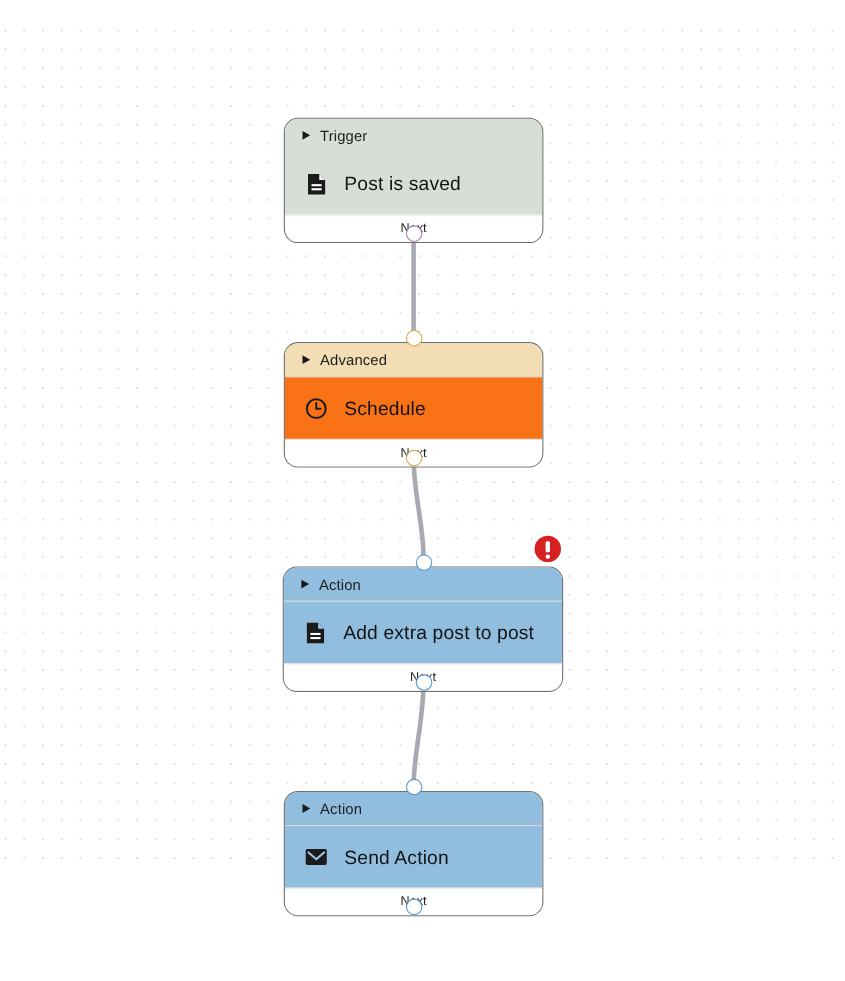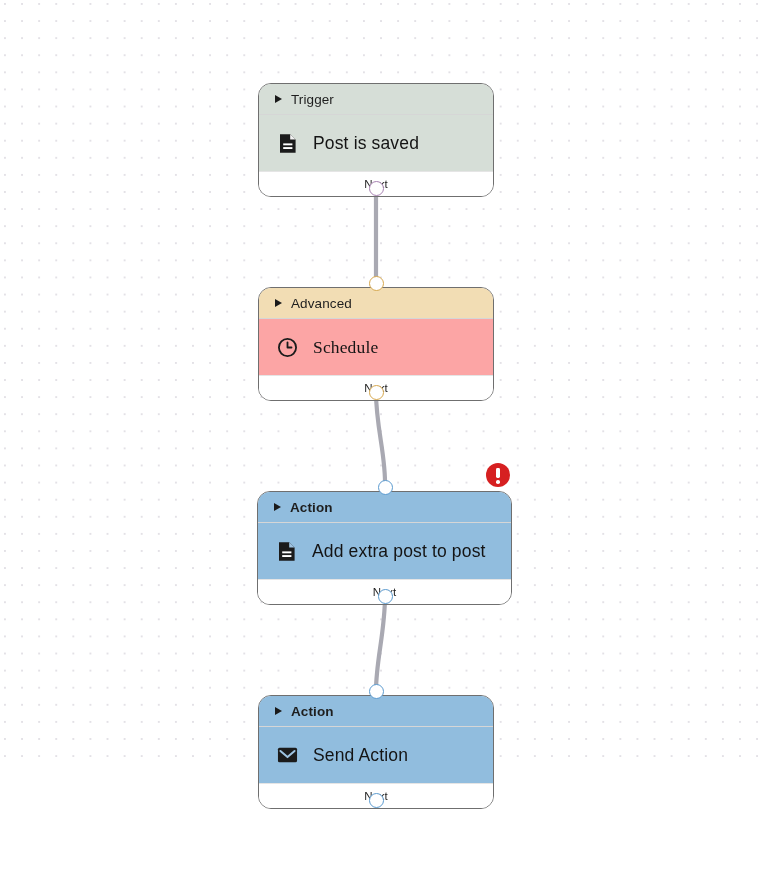--- a/index.html
+++ b/index.html
@@ -19,20 +19,21 @@
   
   #canvas {
     position: relative;
     width: 768px;
     height: 770px;
     background-color: #ffffff;
     background-image:
       radial-gradient(circle at 1px 1px, #e3e1e6 1.1px, transparent 1.2px);
     background-size: 17.1px 17.1px;
     background-position: 4px 3px;
+    margin-top: 24px;
   }
 
   
   #edges {
     position: absolute;
     left: 0;
     top: 0;
     width: 768px;
     height: 892px;
     pointer-events: none;
@@ -101,23 +102,23 @@
     font-size: 11.5px;
     color: #1f1f1f;
     border-top: 1px solid rgba(0,0,0,0.10);
   }
 
   
   .theme-trigger .node-header { background: #d6ded7; }
   .theme-trigger .node-body   { background: #d6ded7; }
   
   .theme-advanced .node-header { background: #f2ddb4; }
-  .theme-advanced .node-body   { background: #fca5a5; font-family: Liberation Serif, serif; }
-  
-  .theme-action .node-header { background: #91bdde; font-weight: bold; }
+  .theme-advanced .node-body   { background: #f97316; }
+  
+  .theme-action .node-header { background: #91bdde; }
   .theme-action .node-body   { background: #91bdde; }
 
   
   .port {
     position: absolute;
     width: 15px;
     height: 15px;
     border-radius: 50%;
     background: #ffffff;
     border: 1.7px solid #9c9c9c;

